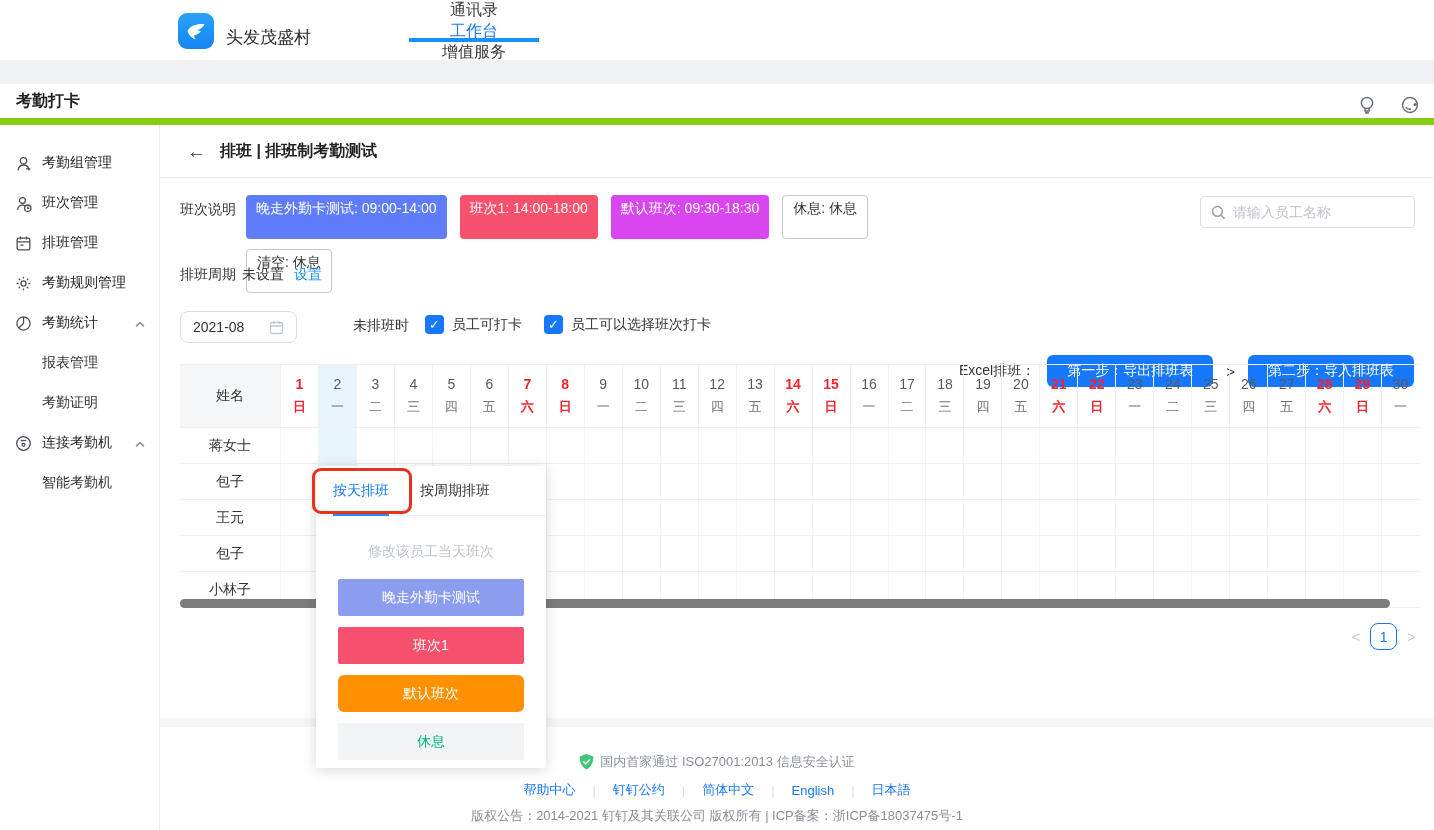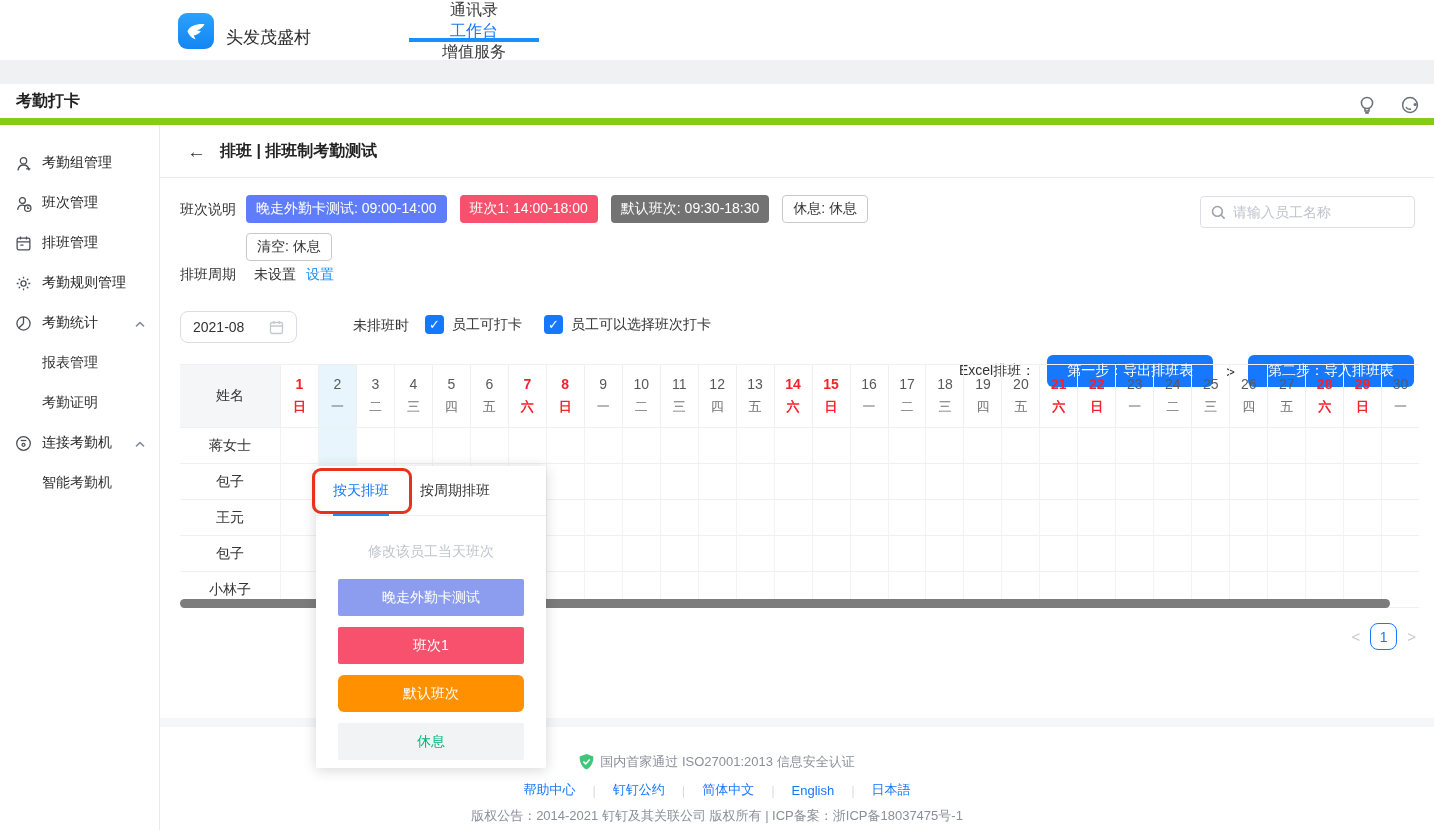--- a/index.html
+++ b/index.html
@@ -33,28 +33,28 @@
   .side-item .chev { flex:none; }
   .side-sub { height:40px; display:flex; align-items:center; padding-left:42px; font-size:14px; color:#333; cursor:pointer; }
   
   .main { position:absolute; left:160px; top:125px; right:0; bottom:0; background:#fff; }
   .titlebar { position:absolute; left:0; top:0; right:0; height:53px; border-bottom:1px solid #ebebeb; display:flex; align-items:center; }
   .back-arrow { margin-left:27px; font-size:19px; color:#333; cursor:pointer; line-height:1; }
   .page-title { margin-left:14px; font-size:16px; font-weight:bold; color:#222; }
   .legend-row { position:absolute; left:20px; top:70px; display:flex; }
   .legend-label { flex:none; line-height:28px; color:#333; }
   .badges { margin-left:10px; width:720px; display:flex; flex-wrap:wrap; gap:10px 13px; }
-  .badge { height:28px; line-height:26px; padding:0 10px; border-radius:4px; font-size:14px; color:#fff; white-space:nowrap; }
+  .badge { height:44px; line-height:26px; padding:0 10px; border-radius:4px; font-size:14px; color:#fff; white-space:nowrap; }
   .badge.outline { background:#fff; border:1px solid #c9c9c9; color:#333; line-height:24px; }
   .search-box { position:absolute; right:19px; top:71px; width:215px; height:32px; border:1px solid #dcdfe6; border-radius:4px; display:flex; align-items:center; padding:0 10px; gap:7px; background:#fff; }
   .search-box input { border:none; outline:none; flex:1; font-size:14px; color:#333; font-family:inherit; background:transparent; }
   .search-box input::placeholder { color:#bfc4cc; }
   .cycle-row { position:absolute; left:20px; top:141px; display:flex; align-items:center; font-size:14px; }
   .cycle-label { color:#333; }
-  .cycle-value { margin-left:18px; color:#333; }
+  .cycle-value { margin-left:6px; color:#333; }
   .cycle-link { margin-left:10px; color:#1890ff; cursor:pointer; }
   
   .controls { position:absolute; left:20px; top:186px; right:20px; height:32px; }
   .month-select { position:absolute; left:0; top:0; width:117px; height:32px; border:1px solid #d9dce3; border-radius:8px; display:flex; align-items:center; padding:0 12px; justify-content:space-between; cursor:pointer; background:#fff; }
   .month-select .mval { color:#333; }
   .unsched { position:absolute; left:173px; top:6px; color:#333; }
   .chk-group { position:absolute; left:245px; top:4px; display:flex; gap:22px; }
   .chk { display:flex; align-items:center; gap:8px; cursor:pointer; }
   .chk .box { width:19px; height:19px; border-radius:4px; background:#1678ff; color:#fff; font-size:13px; display:flex; align-items:center; justify-content:center; }
   .chk .lbl { color:#333; }
@@ -216,21 +216,21 @@
   <div class="titlebar">
     <span class="back-arrow">←</span>
     <span class="page-title">排班 | 排班制考勤测试</span>
   </div>
 
   <div class="legend-row">
     <span class="legend-label">班次说明</span>
     <div class="badges" id="badges">
         <span class="badge" style="background: rgb(95, 124, 249);">晚走外勤卡测试: 09:00-14:00</span>
         <span class="badge" style="background: rgb(248, 81, 109);">班次1: 14:00-18:00</span>
-        <span class="badge" style="background: #737373;">默认班次: 09:30-18:30</span>
+        <span class="badge" style="background: #d946ef;">默认班次: 09:30-18:30</span>
         <span class="badge outline">休息: 休息</span>
         <span class="badge outline">清空: 休息</span>
       </div>
   </div>
 
   <div class="search-box">
     <svg width="15" height="15" viewBox="0 0 15 15" fill="none" stroke="#9aa0a8" stroke-width="1.5">
         <circle cx="6.4" cy="6.4" r="4.9"></circle>
         <path d="M10.2 10.2 L13.6 13.6"></path>
       </svg>

